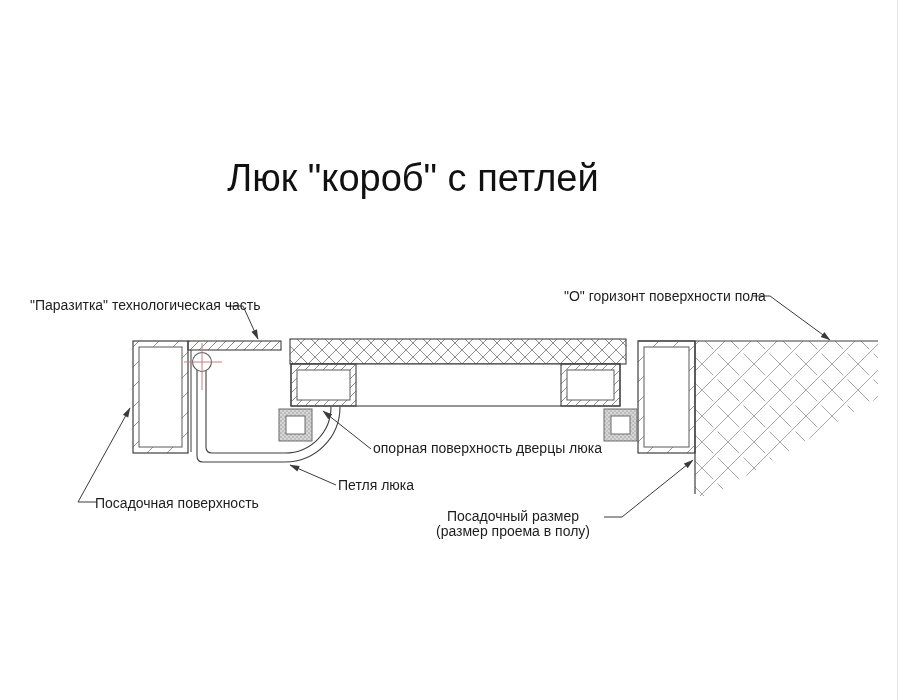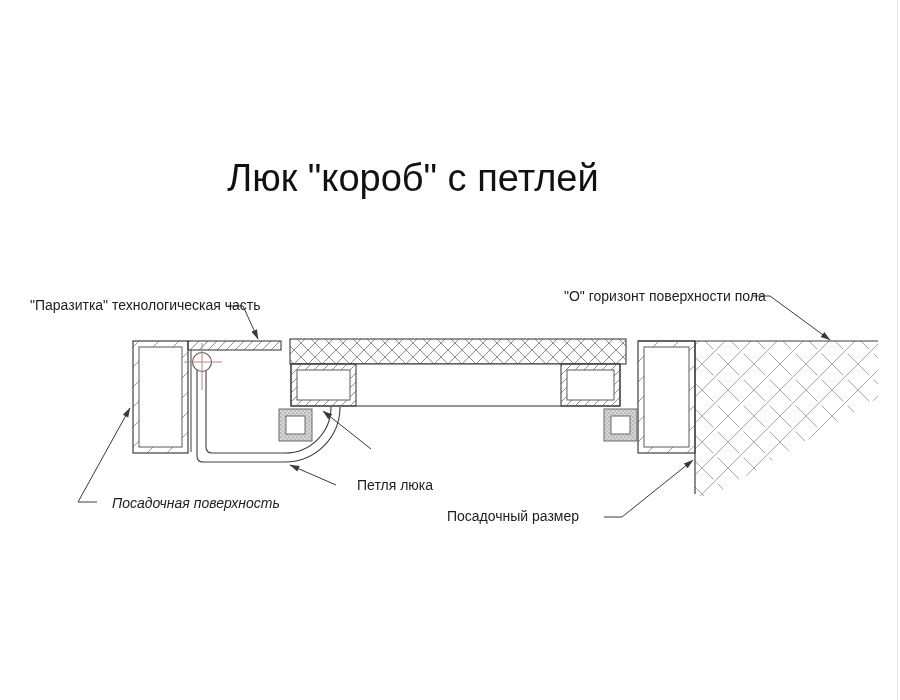--- a/index.html
+++ b/index.html
@@ -16,23 +16,23 @@
     text-align:center;letter-spacing:0;
   }
   .lbl{
     position:absolute;font-size:14px;line-height:15px;color:#1d1d1d;
     white-space:nowrap;
   }
   .lbl .l2{display:block;}
   #lbl-parasitka{left:30px;top:298px;}
   #lbl-floor{left:564px;top:289px;}
   #lbl-support{left:373px;top:441px;}
-  #lbl-hinge{left:357px;top:478px;}
+  #lbl-hinge{left:338px;top:478px;}
   #lbl-seating-surface{left:93px;top:496px;}
-  #lbl-seating-surface .l1{margin-left:19px;font-style:italic;}
+  #lbl-seating-surface .l1{margin-left:2px;}
   #lbl-seating-size{left:423px;top:509px;width:180px;text-align:center;}
   .edge-right{position:absolute;top:0;right:2px;width:1px;height:700px;background:#e3e3e3;}
 </style>
 </head>
 <body>
 
 <div class="stage">
 
   <svg class="drawing" width="900" height="700" viewBox="0 0 900 700">
     <defs>
@@ -131,25 +131,27 @@
       <polyline points="604,517 622,517 693,460" marker-end="url(#arr)"></polyline>
     </g>
   </svg>
 
   <div class="title">Люк "короб" с петлей</div>
 
   <div id="lbl-parasitka" class="lbl">"Паразитка" технологическая часть</div>
 
   <div id="lbl-floor" class="lbl">"О" горизонт поверхности пола</div>
 
+  <div id="lbl-support" class="lbl">опорная поверхность дверцы люка</div>
 
   <div id="lbl-hinge" class="lbl">Петля люка</div>
 
   <div id="lbl-seating-surface" class="lbl">
     <span class="l1">Посадочная поверхность</span>
   </div>
 
   <div id="lbl-seating-size" class="lbl">
     <span class="l1">Посадочный размер</span>
+    <span class="l2">(размер проема в полу)</span>
   </div>
 
   <div class="edge-right"></div>
 </div>
 
 </body></html>

